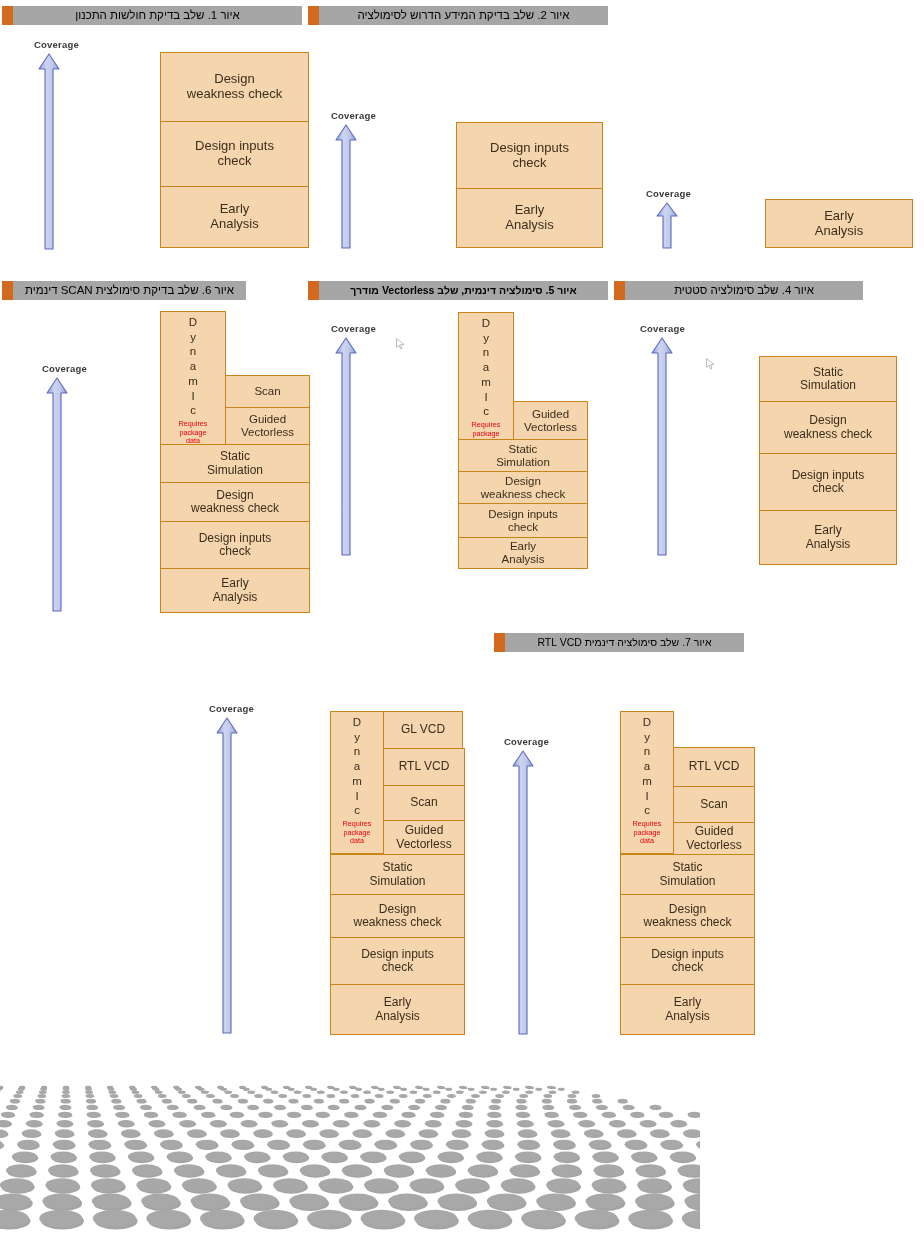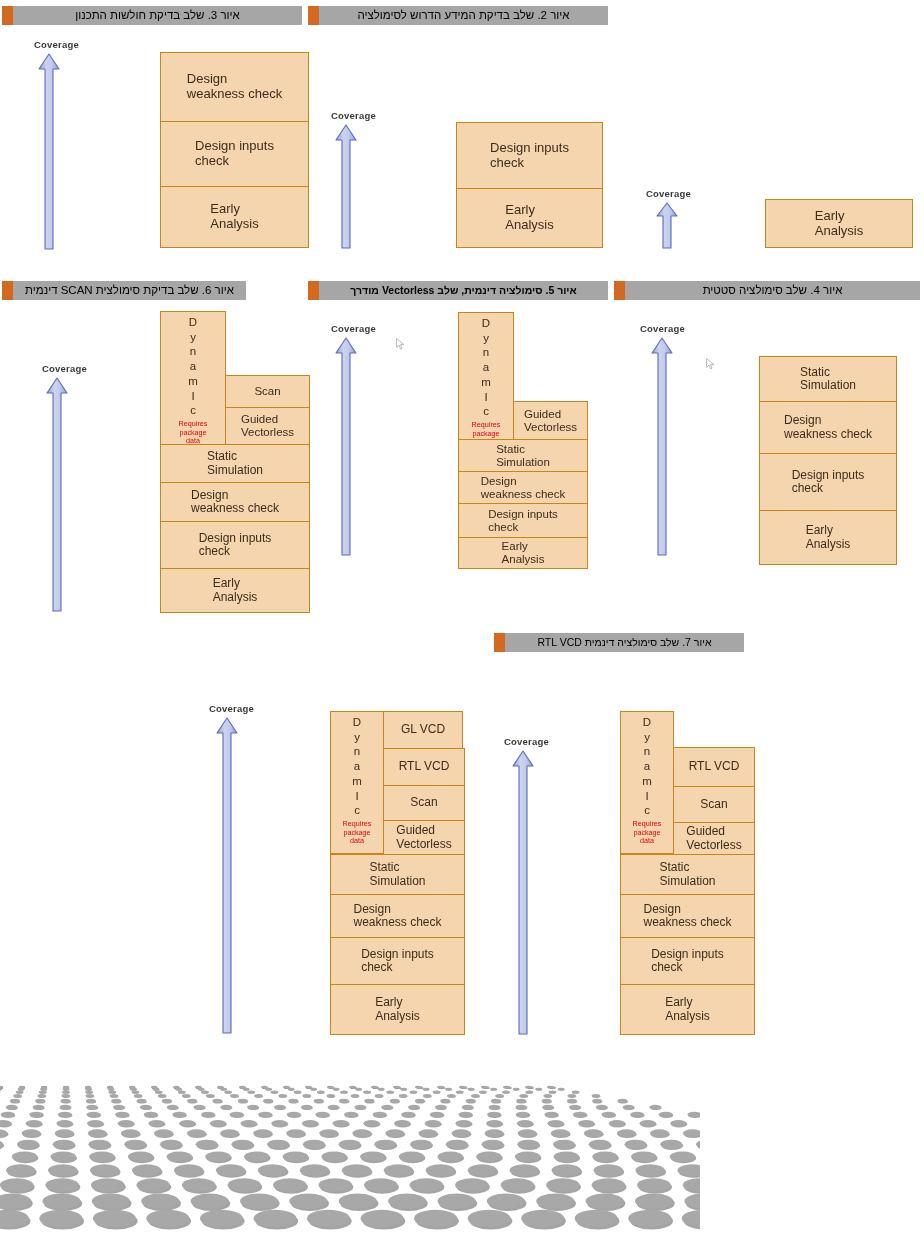--- a/index.html
+++ b/index.html
@@ -57,20 +57,21 @@
 
   
   .stack { position: absolute; }
   .bx {
     position: absolute;
     background: #f5d5ad;
     border: 1px solid #c8861a;
     display: flex;
     align-items: center;
     justify-content: center;
+    text-align: center;
     font-size: 13px;
     color: #3b2d1c;
     line-height: 1.12;
     padding: 1px 2px;
   }
   .bx.sm { font-size: 11.5px; }
   .bx.md { font-size: 12px; }
 
   
   .dyn {
@@ -113,21 +114,21 @@
 <body>
 
 <div id="page">
 
   <div class="caption" style="left:308px; top:6px; width:300px;">
     <div class="swatch"></div>
     <div class="ctext">איור 2. שלב בדיקת המידע הדרוש לסימולציה</div>
   </div>
   <div class="caption" style="left:2px; top:6px; width:300px;">
     <div class="swatch"></div>
-    <div class="ctext">איור 3. שלב בדיקת חולשות התכנון</div>
+    <div class="ctext">איור 1. שלב בדיקת חולשות התכנון</div>
   </div>
 
   <div class="cov-label" style="left:34px; top:39px;">Coverage</div>
   <div class="arrow" style="left:37px; top:52px;">
     <svg width="24" height="200" viewBox="0 0 24 200">
       <defs>
         <linearGradient id="ag1" x1="0" y1="0" x2="1" y2="0">
           <stop offset="0%" stop-color="#8e9ad6"></stop>
             <stop offset="35%" stop-color="#cdd4ef"></stop>
           <stop offset="65%" stop-color="#c2caea"></stop>
@@ -163,21 +164,21 @@
   <div class="arrow" style="left:655px; top:201px;">
     <svg width="24" height="50" viewBox="0 0 24 50">
       <path d="M12 2 L22 15 L16 15 L16 47 L8 47 L8 15 L2 15 Z" fill="url(#ag1)" stroke="#5b6bbf" stroke-width="1.1" stroke-linejoin="round"></path>
     </svg>
   </div>
   <div class="stack" style="left:765px; top:199px; width:148px; height:49px;">
     <div class="bx" style="left: 0px; top: 0px; width: 148px; height: 49px; white-space: pre-line;">Early
 Analysis</div>
   </div>
 
-  <div class="caption" style="left:614px; top:281px; width:306px;">
+  <div class="caption" style="left:614px; top:281px; width:249px;">
     <div class="swatch"></div>
     <div class="ctext">איור 4. שלב סימולציה סטטית</div>
   </div>
   <div class="caption" style="left:308px; top:281px; width:300px;">
     <div class="swatch"></div>
     <div class="ctext" style="font-size:10.5px;font-weight:bold;">איור 5. סימולציה דינמית, שלב Vectorless מודרך</div>
   </div>
   <div class="caption" style="left:2px; top:281px; width:244px;">
     <div class="swatch"></div>
     <div class="ctext">איור 6. שלב בדיקת סימולצית SCAN דינמית</div>

